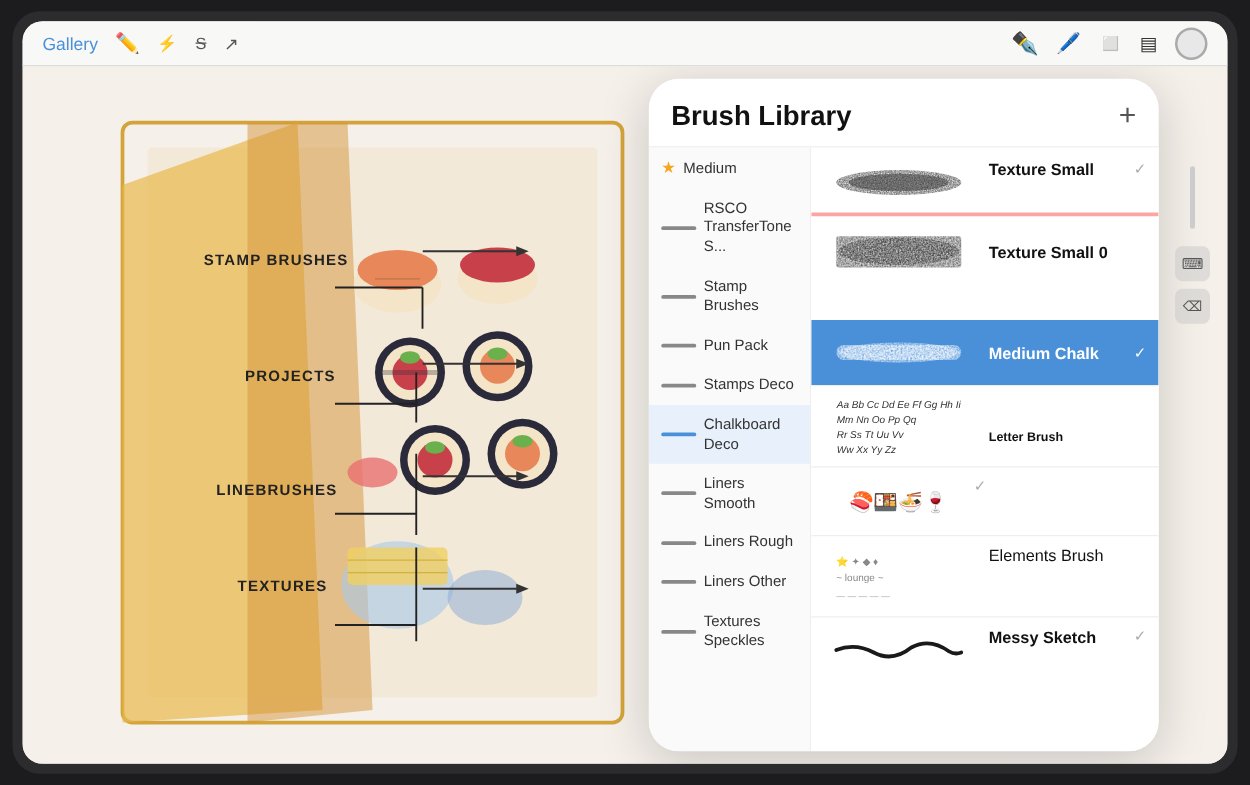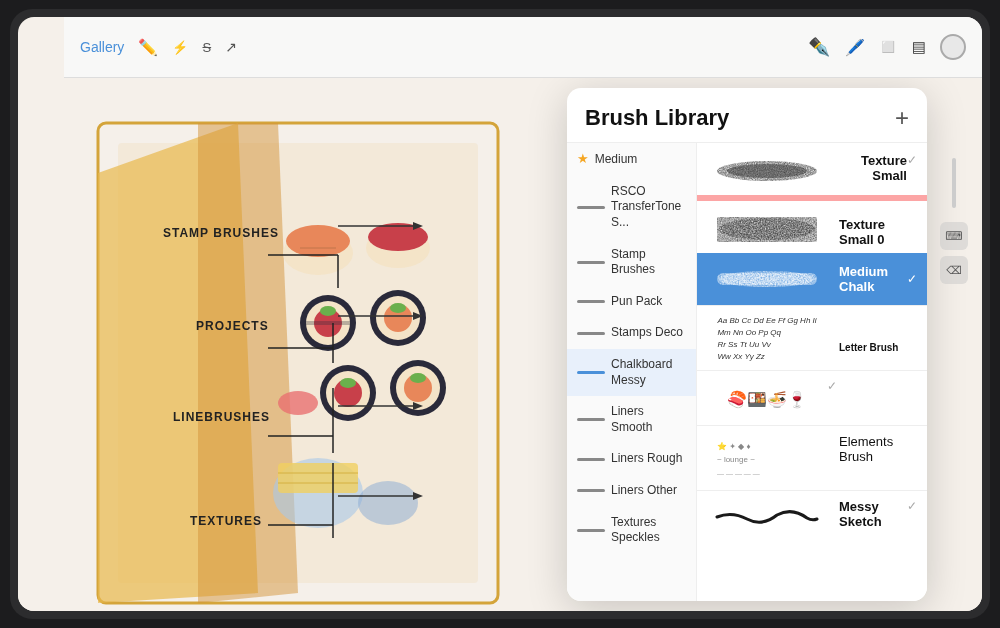--- a/index.html
+++ b/index.html
@@ -26,30 +26,29 @@
       height: 100%;
       background: #f5f0ea;
       border-radius: 16px;
       overflow: hidden;
       position: relative;
       display: flex;
       flex-direction: column;
     }
     
     .toolbar {
-      height: 61px;
+      height: 36px;
       background: rgba(248,248,248,0.95);
       display: flex;
       align-items: center;
       padding: 0 16px;
       gap: 12px;
       z-index: 10;
       border-bottom: 1px solid #ddd;
       flex-shrink: 0;
-      margin-left: 46px;
     }
     .toolbar-left {
       display: flex;
       align-items: center;
       gap: 14px;
       flex: 1;
     }
     .toolbar-right {
       display: flex;
       align-items: center;
@@ -99,24 +98,24 @@
       font-weight: 800;
       font-size: 13px;
       letter-spacing: 1px;
       color: #222;
     }
     
     .brush-panel {
       position: absolute;
       top: 10px;
       right: 55px;
-      width: 360px;
+      width: 408px;
       bottom: 10px;
       background: white;
-      border-radius: 14px;
+      border-radius: 24px;
       box-shadow: 0 8px 40px rgba(0,0,0,0.18);
       display: flex;
       flex-direction: column;
       overflow: hidden;
     }
     .panel-header {
       display: flex;
       align-items: center;
       justify-content: space-between;
       padding: 16px 18px 10px;
@@ -179,20 +178,21 @@
     .brush-list::-webkit-scrollbar-thumb { background: #ccc; border-radius: 2px; }
     .brush-item {
       display: flex;
       align-items: center;
       padding: 6px 10px;
       cursor: pointer;
       min-height: 52px;
     }
     .brush-item.selected {
       background: #4a90d9;
+      margin-top: 31px;
     }
     .brush-item.selected .brush-name { color: white; }
     .brush-preview {
       width: 120px;
       height: 36px;
       flex-shrink: 0;
       display: flex;
       align-items: center;
       justify-content: center;
       overflow: hidden;
@@ -289,21 +289,21 @@
           <line x1="295" y1="295" x2="295" y2="360" stroke="#222" stroke-width="1.5"></line>
 
           <line x1="230" y1="432" x2="295" y2="432" stroke="#222" stroke-width="1.5"></line>
           <line x1="295" y1="370" x2="295" y2="445" stroke="#222" stroke-width="1.5"></line>
 
         </svg>
 
         <div class="annotation" style="top: 148px; left: 145px; font-size: 12px;">STAMP BRUSHES</div>
         <div class="annotation" style="top: 241px; left: 178px; font-size: 12px;">PROJECTS</div>
         <div class="annotation" style="top: 332px; left: 155px; font-size: 12px;">LINEBRUSHES</div>
-        <div class="annotation" style="top: 436px; left: 172px; font-size: 12px;">TEXTURES</div>
+        <div class="annotation" style="top: 409px; left: 172px; font-size: 12px;">TEXTURES</div>
 
         <svg width="200" height="560" style="position:absolute; top:100px; left:320px;">
           <line x1="0" y1="48" x2="80" y2="48" stroke="#333" stroke-width="1.5"></line>
           <polygon points="75,44 85,48 75,52" fill="#333"></polygon>
 
           <line x1="0" y1="138" x2="80" y2="138" stroke="#333" stroke-width="1.5"></line>
           <polygon points="75,134 85,138 75,142" fill="#333"></polygon>
 
           <line x1="0" y1="228" x2="80" y2="228" stroke="#333" stroke-width="1.5"></line>
           <polygon points="75,224 85,228 75,232" fill="#333"></polygon>
@@ -337,21 +337,21 @@
             <div class="cat-item">
               <span class="pen-indicator"></span>
               <span class="cat-label">Pun Pack</span>
             </div>
             <div class="cat-item">
               <span class="pen-indicator"></span>
               <span class="cat-label">Stamps Deco</span>
             </div>
             <div class="cat-item active">
               <span class="pen-indicator blue"></span>
-              <span class="cat-label">Chalkboard Messy</span>
+              <span class="cat-label">Chalkboard Deco</span>
             </div>
             <div class="cat-item">
               <span class="pen-indicator"></span>
               <span class="cat-label">Liners Smooth</span>
             </div>
             <div class="cat-item">
               <span class="pen-indicator"></span>
               <span class="cat-label">Liners Rough</span>
             </div>
             <div class="cat-item">
@@ -373,27 +373,27 @@
                   <defs>
                     <filter id="noise1">
                       <feTurbulence type="fractalNoise" baseFrequency="0.9" numOctaves="4" result="noise"></feTurbulence>
                       <feComposite in="SourceGraphic" in2="noise" operator="in"></feComposite>
                     </filter>
                   </defs>
                   <ellipse cx="55" cy="15" rx="50" ry="10" fill="#1a1a1a" filter="url(#noise1)" opacity="0.8"></ellipse>
                   <ellipse cx="55" cy="15" rx="40" ry="7" fill="#333" opacity="0.5"></ellipse>
                 </svg>
               </div>
-              <div style="flex:1; margin-left:6px;text-align:right;">
+              <div style="flex:1; margin-left:6px;">
                 <div class="brush-name" style="font-weight:600; font-size:13px;">Texture Small</div>
               </div>
               <span style="color:#aaa; font-size:12px;">✓</span>
             </div>
 
-            <div class="brush-item" style="align-items: flex-end; padding-top:10px; border-top: 6px solid #fca5a5;">
+            <div class="brush-item" style="align-items: center; padding-top:10px; border-top: 3px solid #fca5a5;">
               <div class="brush-preview">
                 <svg width="110" height="35">
                   <defs>
                     <filter id="noise2">
                       <feTurbulence type="fractalNoise" baseFrequency="0.75" numOctaves="3" result="noise"></feTurbulence>
                       <feComposite in="SourceGraphic" in2="noise" operator="in"></feComposite>
                     </filter>
                   </defs>
                   <rect x="5" y="5" width="100" height="25" fill="#111" filter="url(#noise2)" opacity="0.75" rx="2"></rect>
                   <ellipse cx="55" cy="17" rx="48" ry="11" fill="#222" filter="url(#noise2)" opacity="0.6"></ellipse>

